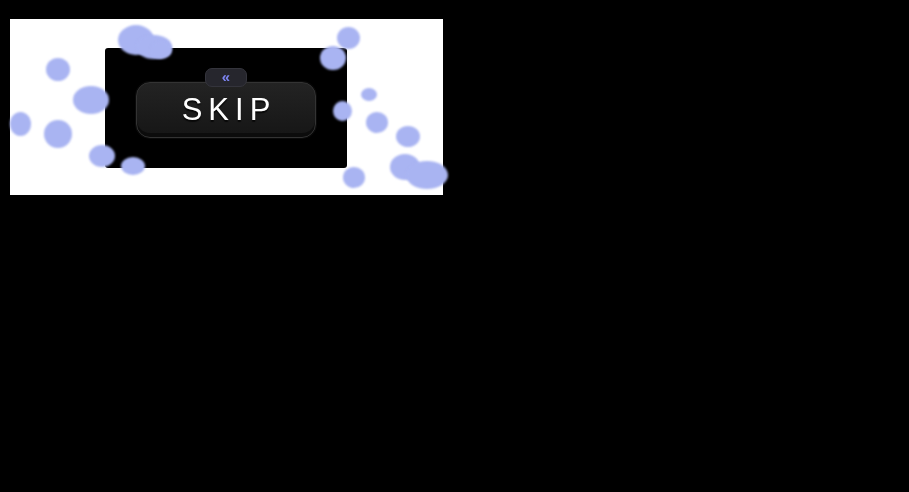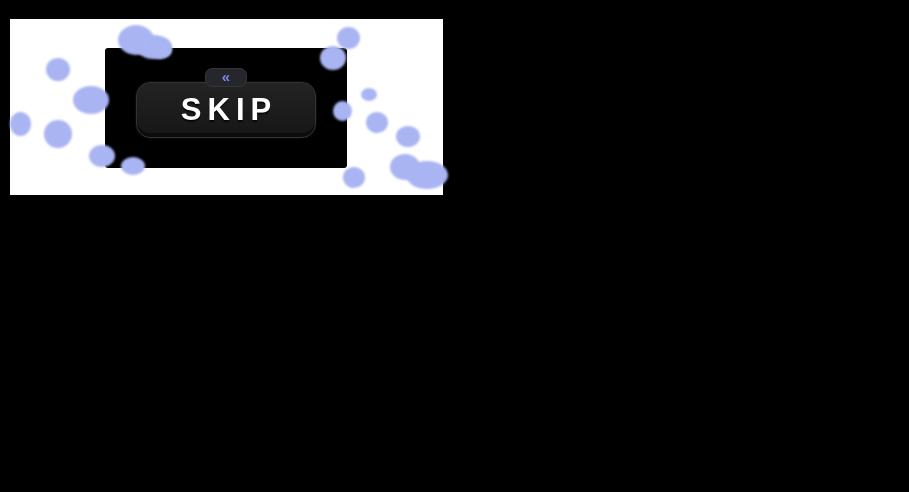--- a/index.html
+++ b/index.html
@@ -77,21 +77,21 @@
     display: flex;
     align-items: center;
     justify-content: center;
     cursor: pointer;
     z-index: 1;
     padding: 0;
   }
   .skip-label {
     color: #ffffff;
     font-size: 31px;
-    font-weight: 700;
+    font-weight: 400;
     letter-spacing: 6px;
     text-shadow: 0 2px 1px rgba(0,0,0,0.7);
     margin-right: -6px; 
   }
 </style>
 </head>
 <body>
 
 <div class="stage">
   <div class="canvas">

